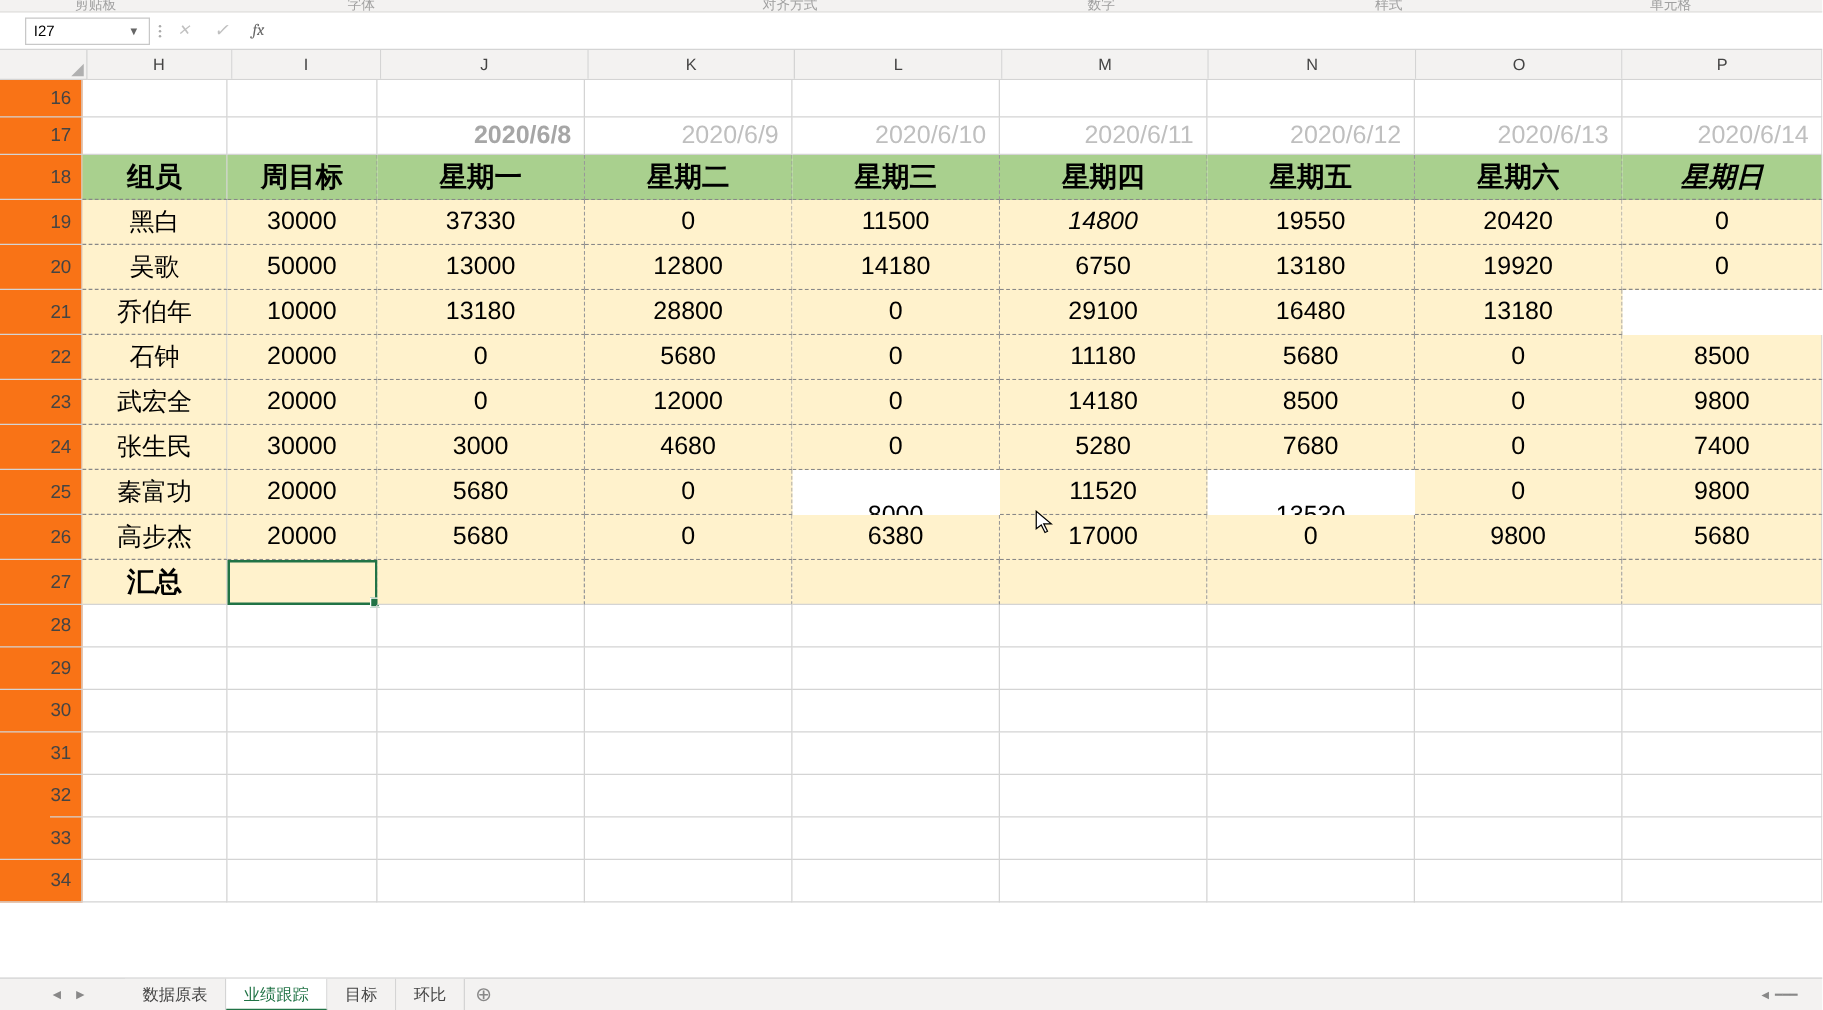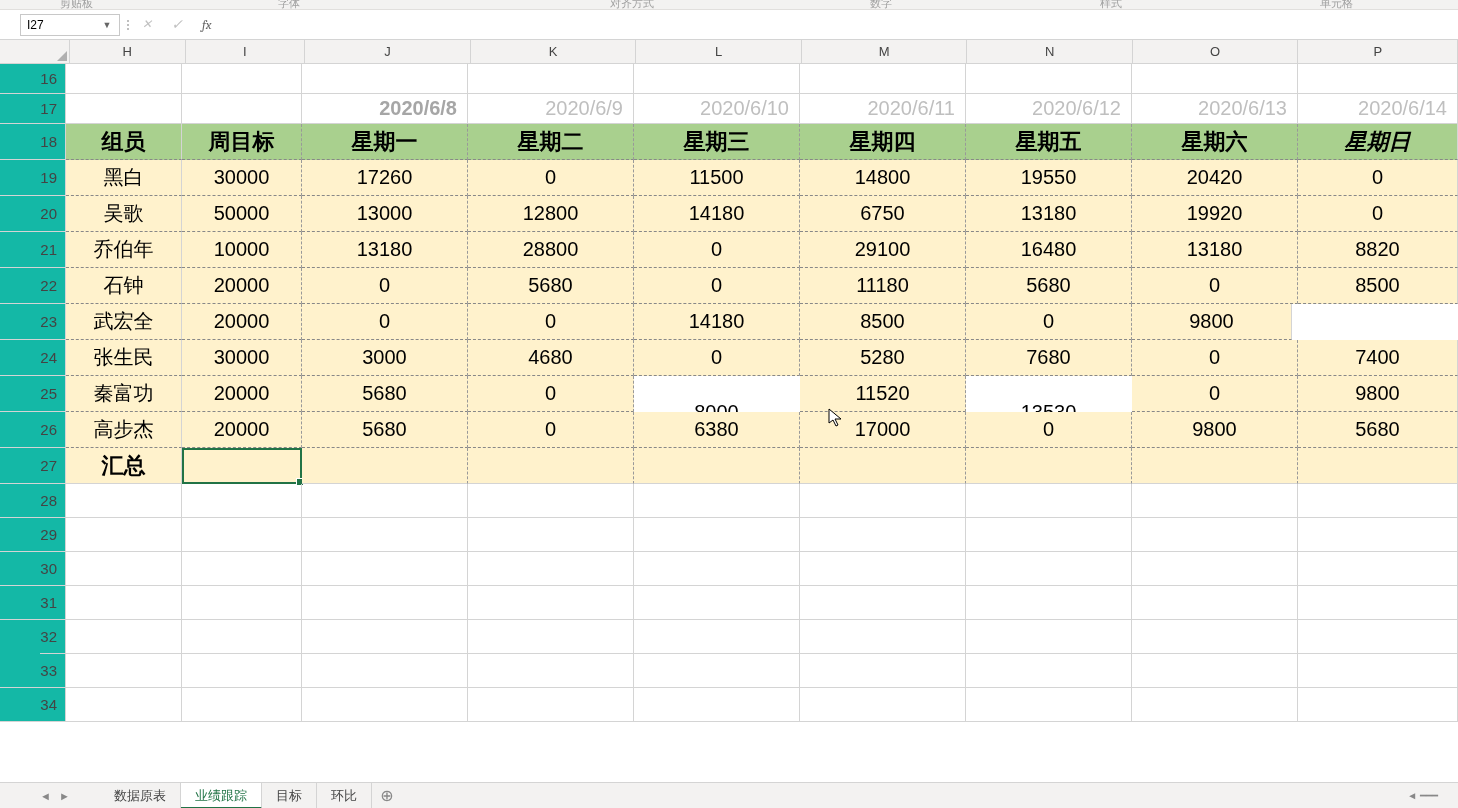--- a/index.html
+++ b/index.html
@@ -21,21 +21,21 @@
 .fx-label { font-style: italic; font-family: "Cambria", serif; color: #666; font-size: 13px; margin-left: 10px; margin-right: 6px; }
 .formula-input { flex: 1; height: 22px; border: none; outline: none; font-size: 13px; padding: 0 4px; }
 
 .grid-wrap { position: relative; height: 732px; overflow: hidden; background: #fff; }
 .col-headers { display: flex; height: 24px; background: #f3f2f1; border-bottom: 1px solid #d4d4d4; }
 .corner { width: 70px; height: 24px; background: #f3f2f1; border-right: 1px solid #d4d4d4; border-bottom: 1px solid #d4d4d4; position: relative; }
 .corner::after { content: ""; position: absolute; right: 2px; bottom: 2px; width: 0; height: 0; border-style: solid; border-width: 0 0 10px 10px; border-color: transparent transparent #b0b0b0 transparent; }
 .col-hdr { text-align: center; font-size: 13px; color: #444; border-right: 1px solid #d4d4d4; display: flex; align-items: center; justify-content: center; background: #f3f2f1; }
 
 .grid-body { display: flex; }
-.row-headers { width: 70px; background: #14b8a6; }
+.row-headers { width: 70px; background: #f97316; }
 .row-hdr { height: 36px; border-bottom: 1px solid #d4d4d4; border-right: 1px solid #d4d4d4; display: flex; align-items: center; justify-content: flex-end; padding-right: 8px; font-size: 15px; color: #444; }
 
 .cells { position: relative; }
 .row { display: flex; height: 36px; }
 .cell { border-right: 1px solid #d4d4d4; border-bottom: 1px solid #d4d4d4; display: flex; align-items: center; justify-content: center; font-size: 20px; color: #000; position: relative; }
 
 .sel { outline: 2px solid #217346; outline-offset: -2px; }
 .sel::after { content: ""; position: absolute; right: -3px; bottom: -3px; width: 6px; height: 6px; background: #217346; border: 1px solid #fff; }
 
 .cursor-arrow { position: absolute; left: 828px; top: 368px; z-index: 1000; pointer-events: none; }
@@ -153,24 +153,24 @@
           <div class="cell hdr-green dashed-r dashed-b" style="width: 166px;">星期二</div>
           <div class="cell hdr-green dashed-r dashed-b" style="width: 166px;">星期三</div>
           <div class="cell hdr-green dashed-r dashed-b" style="width: 166px;">星期四</div>
           <div class="cell hdr-green dashed-r dashed-b" style="width: 166px;">星期五</div>
           <div class="cell hdr-green dashed-r dashed-b" style="width: 166px; font-family: Liberation Mono, monospace;">星期六</div>
           <div class="cell hdr-green dashed-b" style="width: 160px; font-style: italic;">星期日</div>
         </div>
         <div class="row">
           <div class="cell data-cream dashed-b" style="width: 116px;">黑白</div>
           <div class="cell data-cream dashed-r dashed-b" style="width: 120px;">30000</div>
-          <div class="cell data-cream dashed-r dashed-b" style="width: 166px;">17260</div>
+          <div class="cell data-cream dashed-r dashed-b" style="width: 166px;">37330</div>
           <div class="cell data-cream dashed-r dashed-b" style="width: 166px;">0</div>
           <div class="cell data-cream dashed-r dashed-b" style="width: 166px;">11500</div>
-          <div class="cell data-cream dashed-r dashed-b" style="width: 166px;">14800</div>
+          <div class="cell data-cream dashed-r dashed-b" style="width: 166px; font-style: italic;">14800</div>
           <div class="cell data-cream dashed-r dashed-b" style="width: 166px;">19550</div>
           <div class="cell data-cream dashed-r dashed-b" style="width: 166px;">20420</div>
           <div class="cell data-cream dashed-b" style="width: 160px;">0</div>
         </div>
         <div class="row">
           <div class="cell data-cream dashed-b" style="width: 116px;">吴歌</div>
           <div class="cell data-cream dashed-r dashed-b" style="width: 120px;">50000</div>
           <div class="cell data-cream dashed-r dashed-b" style="width: 166px;">13000</div>
           <div class="cell data-cream dashed-r dashed-b" style="width: 166px;">12800</div>
           <div class="cell data-cream dashed-r dashed-b" style="width: 166px;">14180</div>
@@ -181,37 +181,37 @@
         </div>
         <div class="row">
           <div class="cell data-cream dashed-b" style="width: 116px;">乔伯年</div>
           <div class="cell data-cream dashed-r dashed-b" style="width: 120px;">10000</div>
           <div class="cell data-cream dashed-r dashed-b" style="width: 166px;">13180</div>
           <div class="cell data-cream dashed-r dashed-b" style="width: 166px;">28800</div>
           <div class="cell data-cream dashed-r dashed-b" style="width: 166px;">0</div>
           <div class="cell data-cream dashed-r dashed-b" style="width: 166px;">29100</div>
           <div class="cell data-cream dashed-r dashed-b" style="width: 166px;">16480</div>
           <div class="cell data-cream dashed-r dashed-b" style="width: 166px;">13180</div>
-          <div class="cell data-cream dashed-b" style="width: 160px;">8820</div>
         </div>
         <div class="row">
           <div class="cell data-cream dashed-b" style="width: 116px;">石钟</div>
           <div class="cell data-cream dashed-r dashed-b" style="width: 120px;">20000</div>
           <div class="cell data-cream dashed-r dashed-b" style="width: 166px;">0</div>
           <div class="cell data-cream dashed-r dashed-b" style="width: 166px;">5680</div>
           <div class="cell data-cream dashed-r dashed-b" style="width: 166px;">0</div>
           <div class="cell data-cream dashed-r dashed-b" style="width: 166px;">11180</div>
           <div class="cell data-cream dashed-r dashed-b" style="width: 166px;">5680</div>
           <div class="cell data-cream dashed-r dashed-b" style="width: 166px;">0</div>
           <div class="cell data-cream dashed-b" style="width: 160px;">8500</div>
         </div>
         <div class="row">
           <div class="cell data-cream dashed-b" style="width: 116px;">武宏全</div>
           <div class="cell data-cream dashed-r dashed-b" style="width: 120px;">20000</div>
           <div class="cell data-cream dashed-r dashed-b" style="width: 166px;">0</div>
+          <div class="cell data-cream dashed-r dashed-b" style="width: 166px;">12000</div>
           <div class="cell data-cream dashed-r dashed-b" style="width: 166px;">0</div>
           <div class="cell data-cream dashed-r dashed-b" style="width: 166px;">14180</div>
           <div class="cell data-cream dashed-r dashed-b" style="width: 166px;">8500</div>
           <div class="cell data-cream dashed-r dashed-b" style="width: 166px;">0</div>
           <div class="cell data-cream dashed-b" style="width: 160px;">9800</div>
         </div>
         <div class="row">
           <div class="cell data-cream dashed-b" style="width: 116px;">张生民</div>
           <div class="cell data-cream dashed-r dashed-b" style="width: 120px;">30000</div>
           <div class="cell data-cream dashed-r dashed-b" style="width: 166px;">3000</div>

